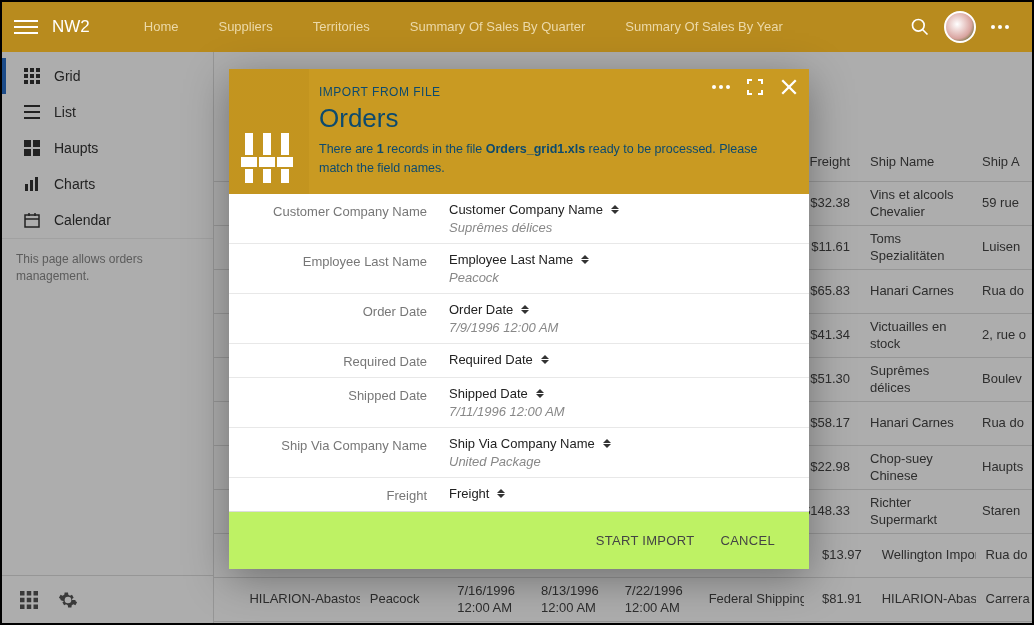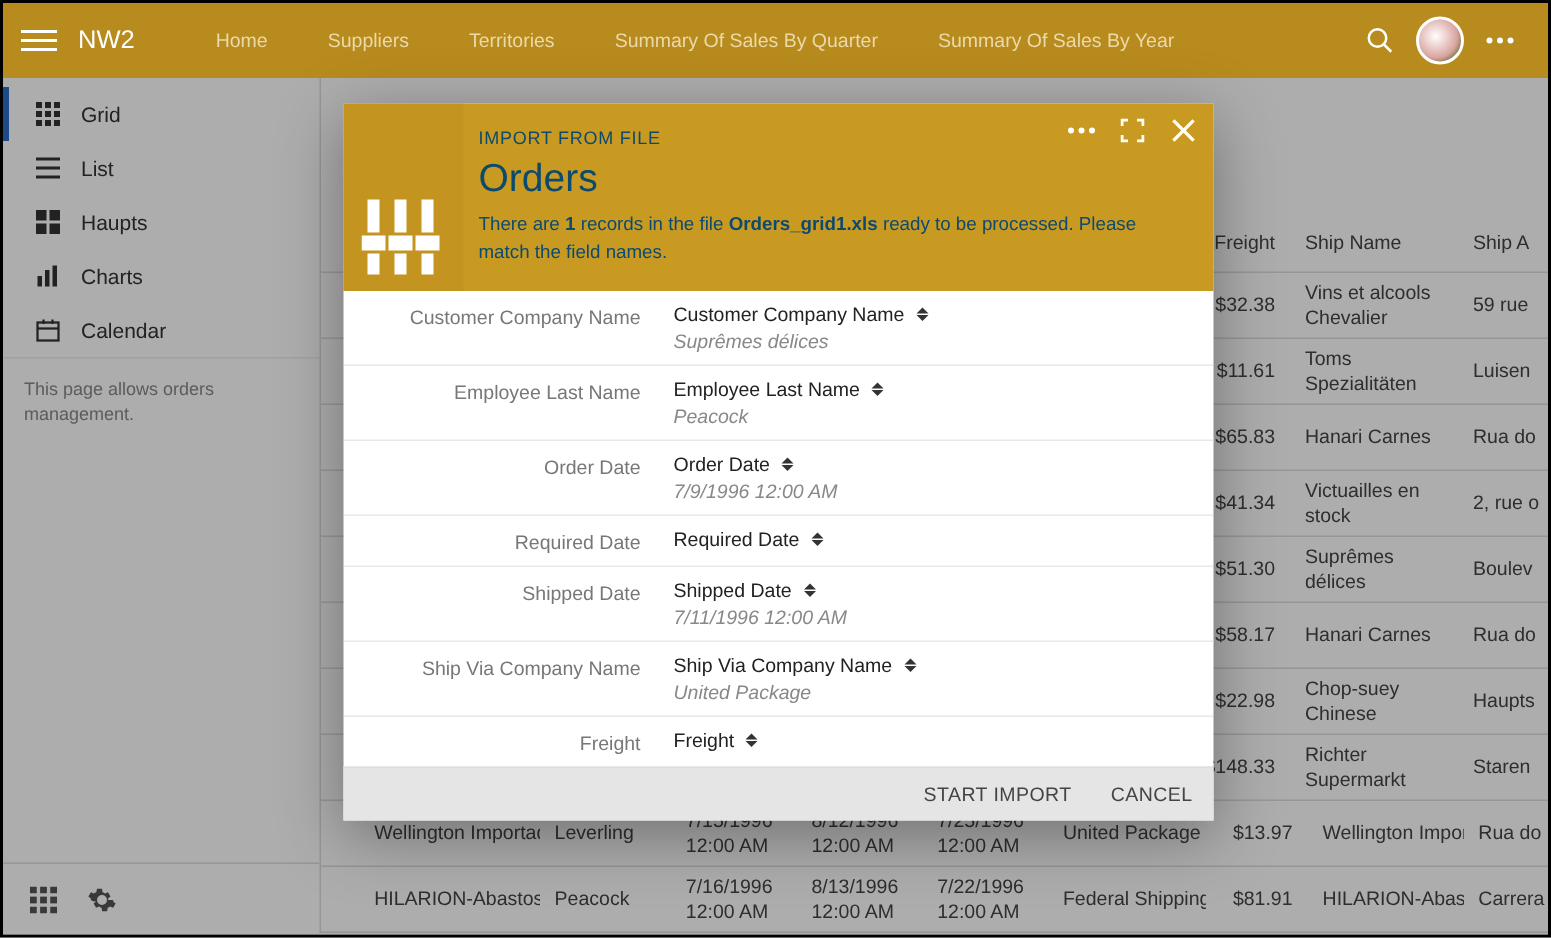--- a/index.html
+++ b/index.html
@@ -59,21 +59,21 @@
 .modal-body { max-height: 320px; overflow-y: auto; }
 .field-row { display: flex; border-bottom: 1px solid #e8e8e8; padding: 8px 16px 8px 0; }
 .field-row:last-child { border-bottom: none; }
 .fld-label { width: 220px; text-align: right; padding-right: 22px; padding-top: 2px; color: #777; font-size: 13px; }
 .fld-val { flex: 1; }
 .fld-sel { display: flex; align-items: center; gap: 8px; color: #222; cursor: pointer; }
 .fld-sample { color: #888; font-style: italic; margin-top: 3px; font-size: 13px; }
 .sort-icon { display: inline-flex; flex-direction: column; gap: 1px; }
 .sort-icon::before { content: ""; border-left: 4px solid transparent; border-right: 4px solid transparent; border-bottom: 4px solid #333; }
 .sort-icon::after { content: ""; border-left: 4px solid transparent; border-right: 4px solid transparent; border-top: 4px solid #333; }
-.modal-foot { border-top: 1px solid #ddd; height: 36px; display: flex; align-items: center; justify-content: flex-end; gap: 26px; padding-right: 14px; background: #e5e5e5; }
+.modal-foot { border-top: 1px solid #ddd; height: 58px; display: flex; align-items: center; justify-content: flex-end; gap: 26px; padding-right: 34px; background: #bef264; }
 .modal-foot .act { color: #444; font-size: 13px; letter-spacing: .3px; cursor: pointer; }
 
 svg { display: block; }
 .caret-down { width: 0; height: 0; border-left: 4px solid transparent; border-right: 4px solid transparent; border-top: 5px solid #ecd9a8; }
 </style>
 </head>
 <body>
 
 <div class="topbar">
   <div class="hamburger">

